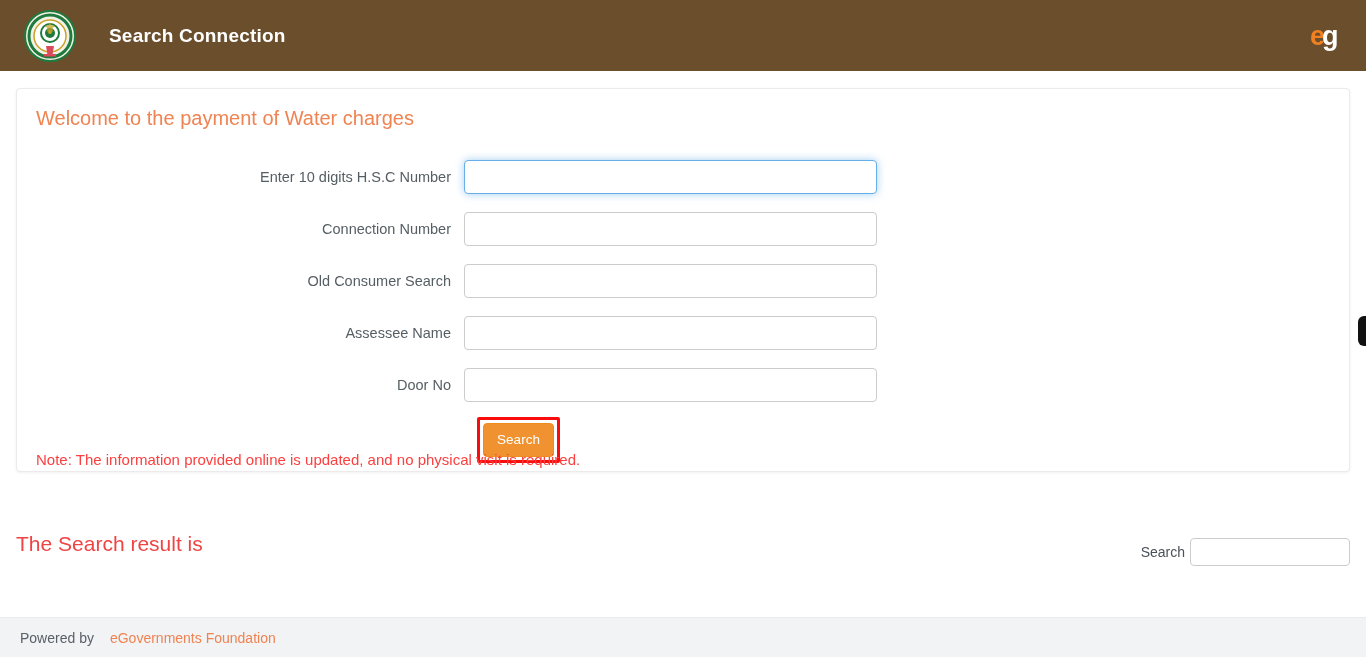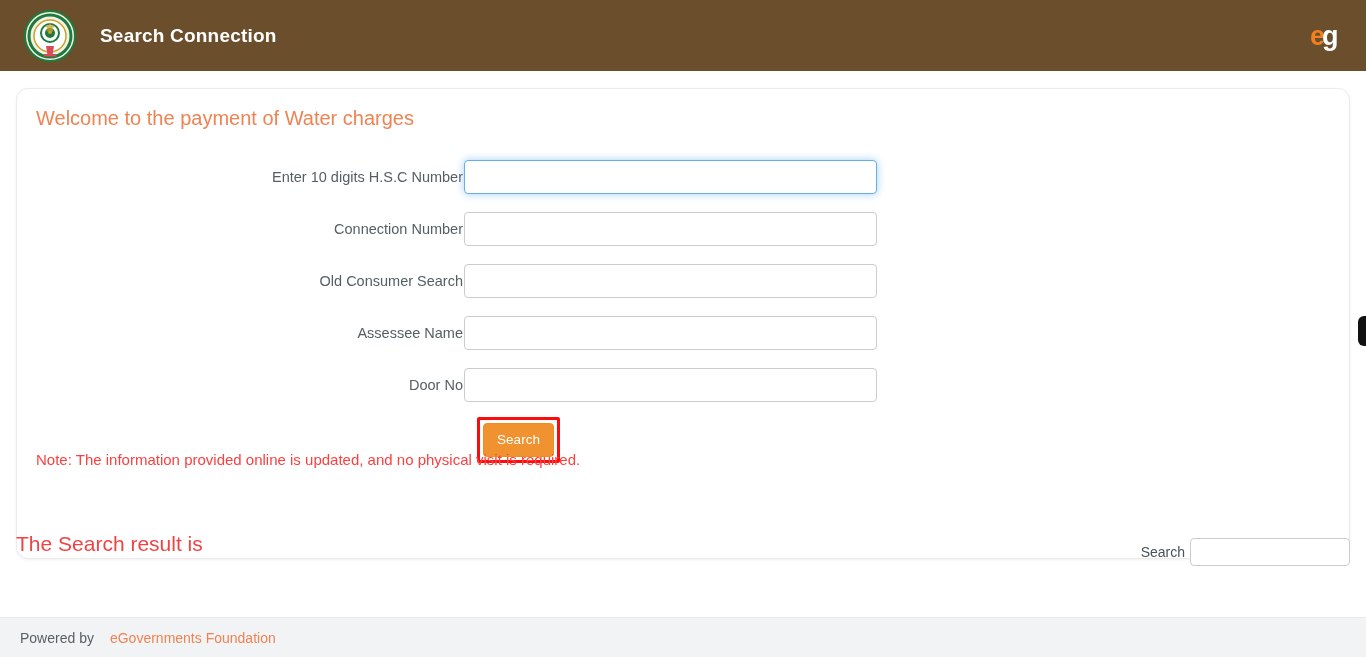--- a/index.html
+++ b/index.html
@@ -29,21 +29,21 @@
     margin-left: 24px;
     flex: 0 0 auto;
     display: flex;
     align-items: center;
     justify-content: center;
   }
   .app-title {
     color: #ffffff;
     font-size: 19px;
     font-weight: bold;
-    margin-left: 24px;
+    margin-left: 33px;
     letter-spacing: .2px;
   }
   .egov-logo {
     position: absolute;
     right: 22px;
     top: 21px;
     width: 34px;
     height: 30px;
     display: flex;
     align-items: center;
@@ -53,24 +53,24 @@
   }
   .egov-e { color: #f08020; }
   .egov-g { color: #ffffff; margin-left: -3px; }
 
   
   .card {
     position: absolute;
     left: 16px;
     top: 88px;
     width: 1334px;
-    height: 471px;
+    height: 384px;
     background: #ffffff;
     border: 1px solid #eceaea;
-    border-radius: 12px;
+    border-radius: 4px;
     box-shadow: 0 1px 3px rgba(0,0,0,.06);
   }
   .card-title {
     position: absolute;
     left: 19px;
     top: 18px;
     font-size: 20px;
     color: #ef8352;
     font-weight: normal;
   }
@@ -83,21 +83,21 @@
     width: 100%;
   }
   .form-row {
     display: flex;
     align-items: center;
     height: 52px;
   }
   .form-label {
     width: 447px;
     text-align: right;
-    padding-right: 1px;
+    padding-right: 13px;
     font-size: 14.5px;
     color: #555e63;
   }
   .form-input {
     width: 413px;
     height: 34px;
     border: 1px solid #ccc;
     border-radius: 4px;
     padding: 6px 12px;
     font-size: 14px;

